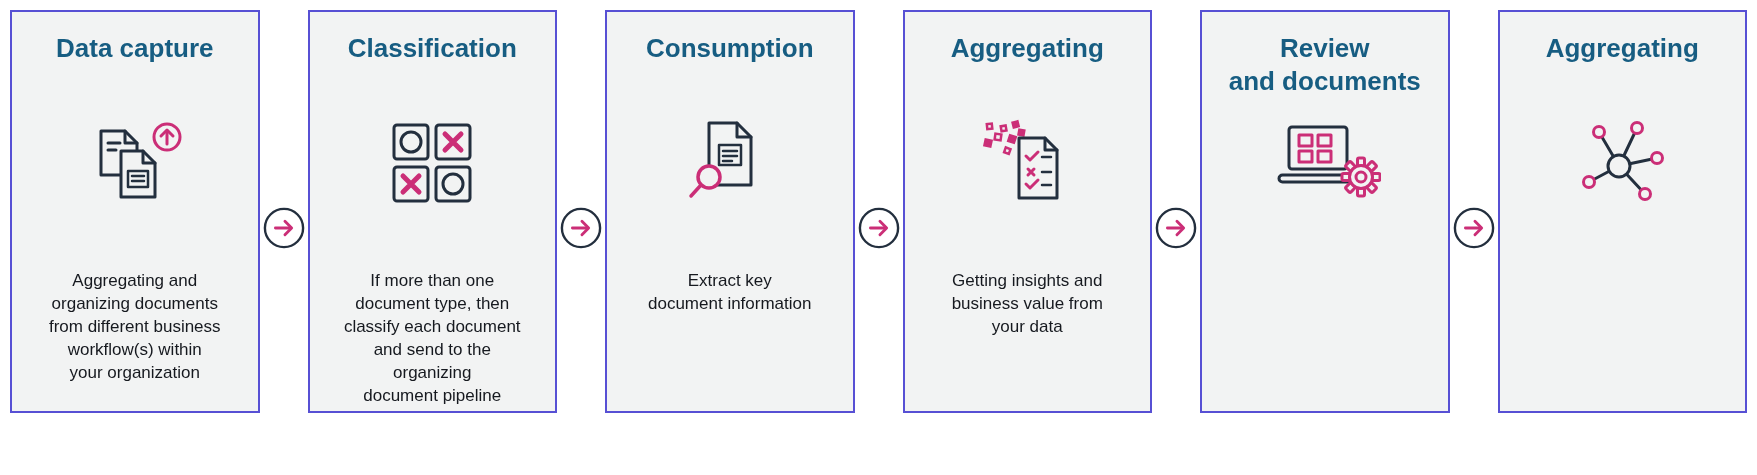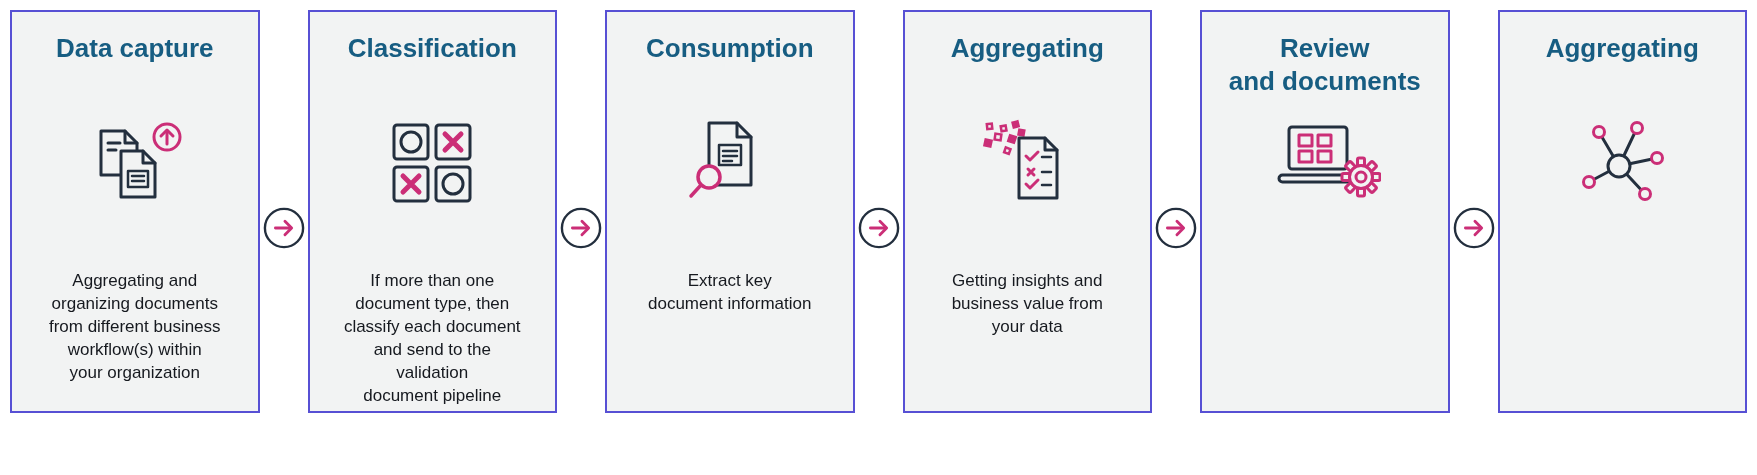--- a/index.html
+++ b/index.html
@@ -113,21 +113,21 @@
         <g fill="none" stroke="#cb2e77" stroke-width="5" stroke-linecap="round">
           <path d="M59,17 L75,33 M75,17 L59,33"></path>
           <path d="M17,59 L33,75 M33,59 L17,75"></path>
         </g>
       </svg>
     </div>
     <div class="stage-desc">If more than one
 document type, then
 classify each document
 and send to the
-validation
+organizing
 document pipeline</div>
   </div>
 
   <div class="connector">
     <svg width="42" height="42" viewBox="0 0 44 44">
       <circle cx="22" cy="22" r="20" fill="#ffffff" stroke="#232f3e" stroke-width="2.5"></circle>
       <g fill="none" stroke="#cb2e77" stroke-width="3" stroke-linecap="round" stroke-linejoin="round">
         <path d="M13,22 H29"></path>
         <path d="M23,15 L30,22 L23,29"></path>
       </g>

